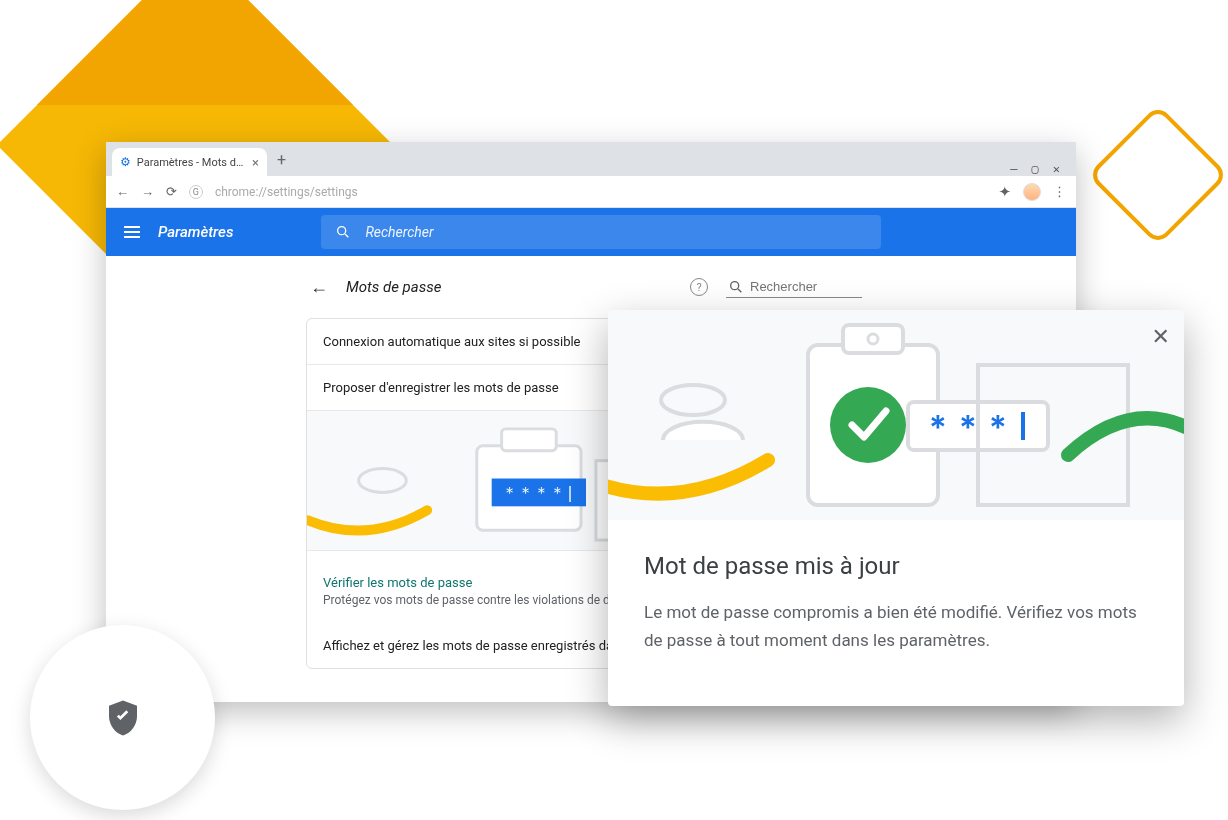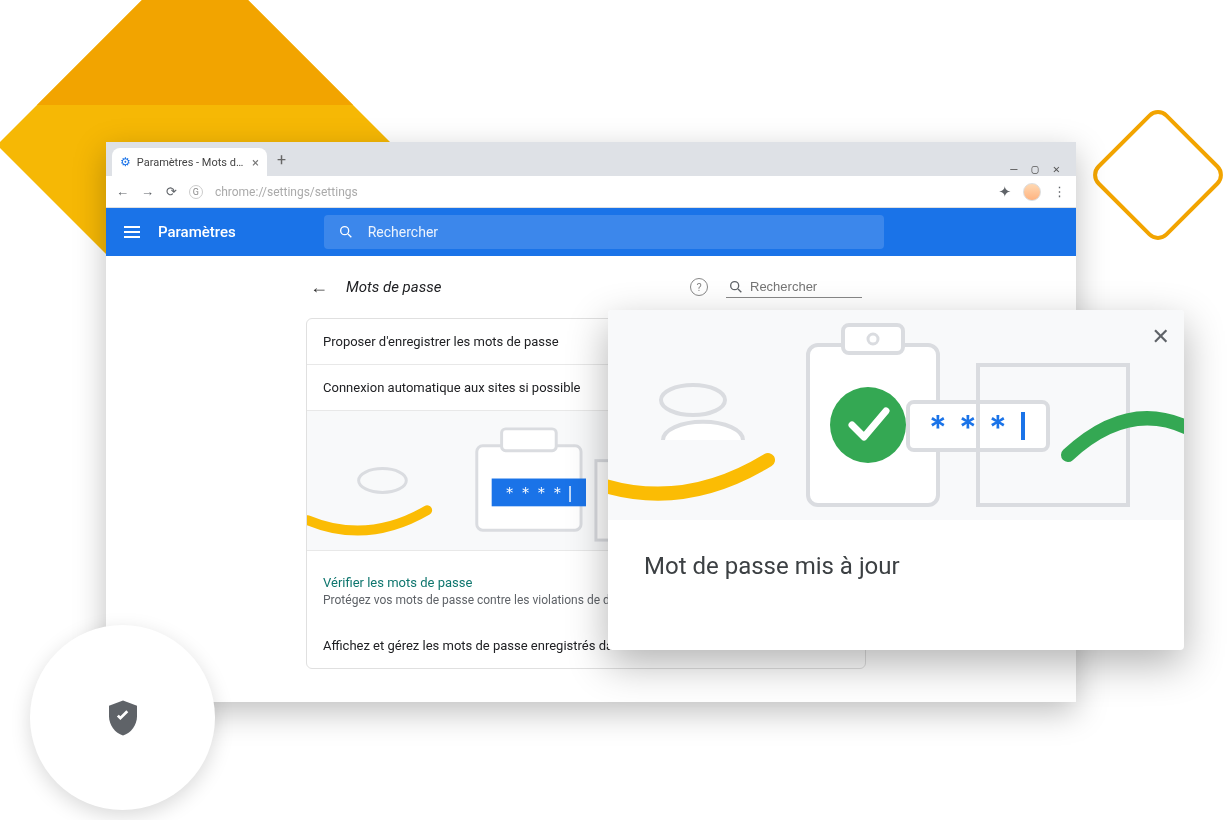--- a/index.html
+++ b/index.html
@@ -113,20 +113,21 @@
   .avatar-sm { width:18px;height:18px;border-radius:50%; background: linear-gradient(#ffd9b3,#ffb380); border:1px solid #ddd;}
 
   .bluebar {
     height: 48px;
     background: #1a73e8;
     display:flex;
     align-items:center;
     padding: 0 18px;
     gap: 18px;
     color:#fff;
+    font-style:italic;
   }
   .hamb { display:flex;flex-direction:column;gap:3px;}
   .hamb span{width:16px;height:2px;background:#fff;}
   .bluebar .title{ font-size:15px; font-weight:500;}
   .searchpill {
     margin-left: 70px;
     background: rgba(255,255,255,0.15);
     height: 34px;
     flex: 1;
     max-width: 560px;
@@ -299,25 +300,25 @@
           <svg class="mag" viewBox="0 0 24 24">
               <circle cx="10" cy="10" r="6" stroke="#5f6368" stroke-width="2" fill="none"></circle>
               <line x1="15" y1="15" x2="20" y2="20" stroke="#5f6368" stroke-width="2"></line>
             </svg>
           <input placeholder="Rechercher" style="">
         </div>
       </div>
 
       <div class="card">
         <div class="row">
+          <span>Connexion automatique aux sites si possible</span>
+        </div>
+        <div class="row">
           <span>Proposer d'enregistrer les mots de passe</span>
           <span class="toggle-dot"></span>
-        </div>
-        <div class="row">
-          <span>Connexion automatique aux sites si possible</span>
         </div>
         <div class="row illus-row">
           <svg viewBox="0 0 560 140">
             <path d="M0 110 Q 60 135 120 100" stroke="#fbbc04" stroke-width="10" fill="none" stroke-linecap="round"></path>
             <ellipse cx="75" cy="70" rx="24" ry="12" fill="none" stroke="#dadce0" stroke-width="3"></ellipse>
             <rect x="170" y="35" width="105" height="85" rx="6" fill="#fff" stroke="#dadce0" stroke-width="3"></rect>
             <rect x="195" y="18" width="55" height="22" rx="4" fill="#fff" stroke="#dadce0" stroke-width="3"></rect>
             <rect x="185" y="68" width="95" height="28" fill="#1a73e8"></rect>
             <text x="232" y="88" fill="#fff" font-size="16" font-family="monospace" text-anchor="middle">＊＊＊＊|</text>
             <rect x="290" y="50" width="110" height="80" fill="#fff" stroke="#dadce0" stroke-width="3"></rect>
@@ -351,14 +352,15 @@
       <path d="M244 115 l12 12 l22 -26" stroke="#fff" stroke-width="7" fill="none" stroke-linecap="round" stroke-linejoin="round"></path>
       <rect x="300" y="92" width="140" height="48" rx="6" fill="#fff" stroke="#dadce0" stroke-width="4"></rect>
       <text x="360" y="126" fill="#1a73e8" font-size="30" font-weight="bold" font-family="monospace" text-anchor="middle">＊＊＊</text>
       <line x1="415" y1="102" x2="415" y2="130" stroke="#1a73e8" stroke-width="4"></line>
       <rect x="370" y="55" width="150" height="140" fill="none" stroke="#dadce0" stroke-width="4"></rect>
       <path d="M460 145 Q 530 80 600 130" stroke="#34a853" stroke-width="14" fill="none" stroke-linecap="round"></path>
     </svg>
   </div>
   <div class="body">
     <h2>Mot de passe mis à jour</h2>
+    <p>Le mot de passe compromis a bien été modifié. Vérifiez vos mots de passe à tout moment dans les paramètres.</p>
   </div>
 </div>
 
 </body></html>

